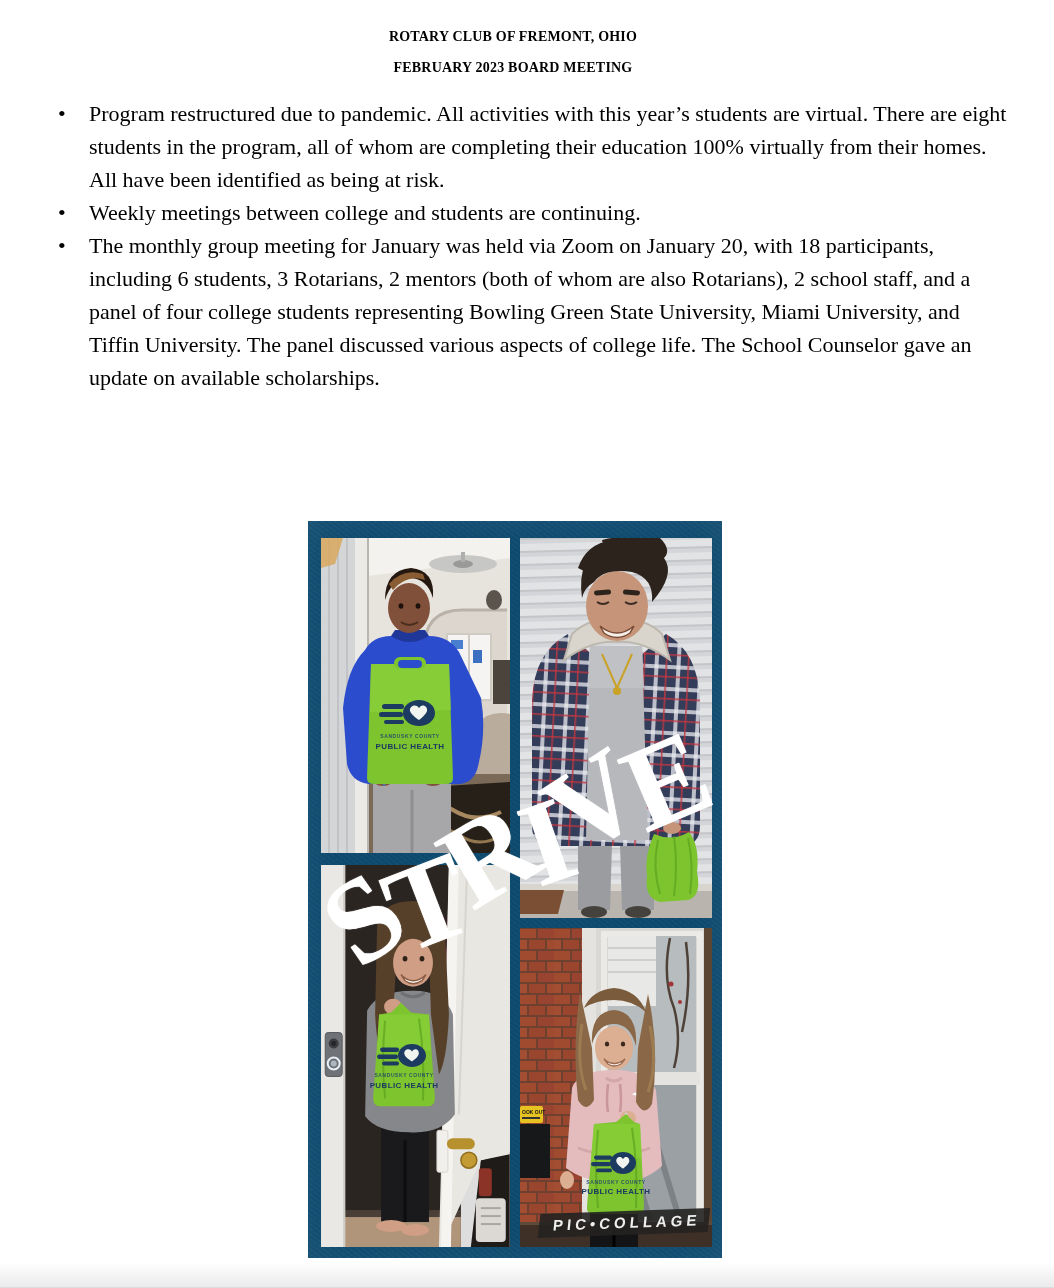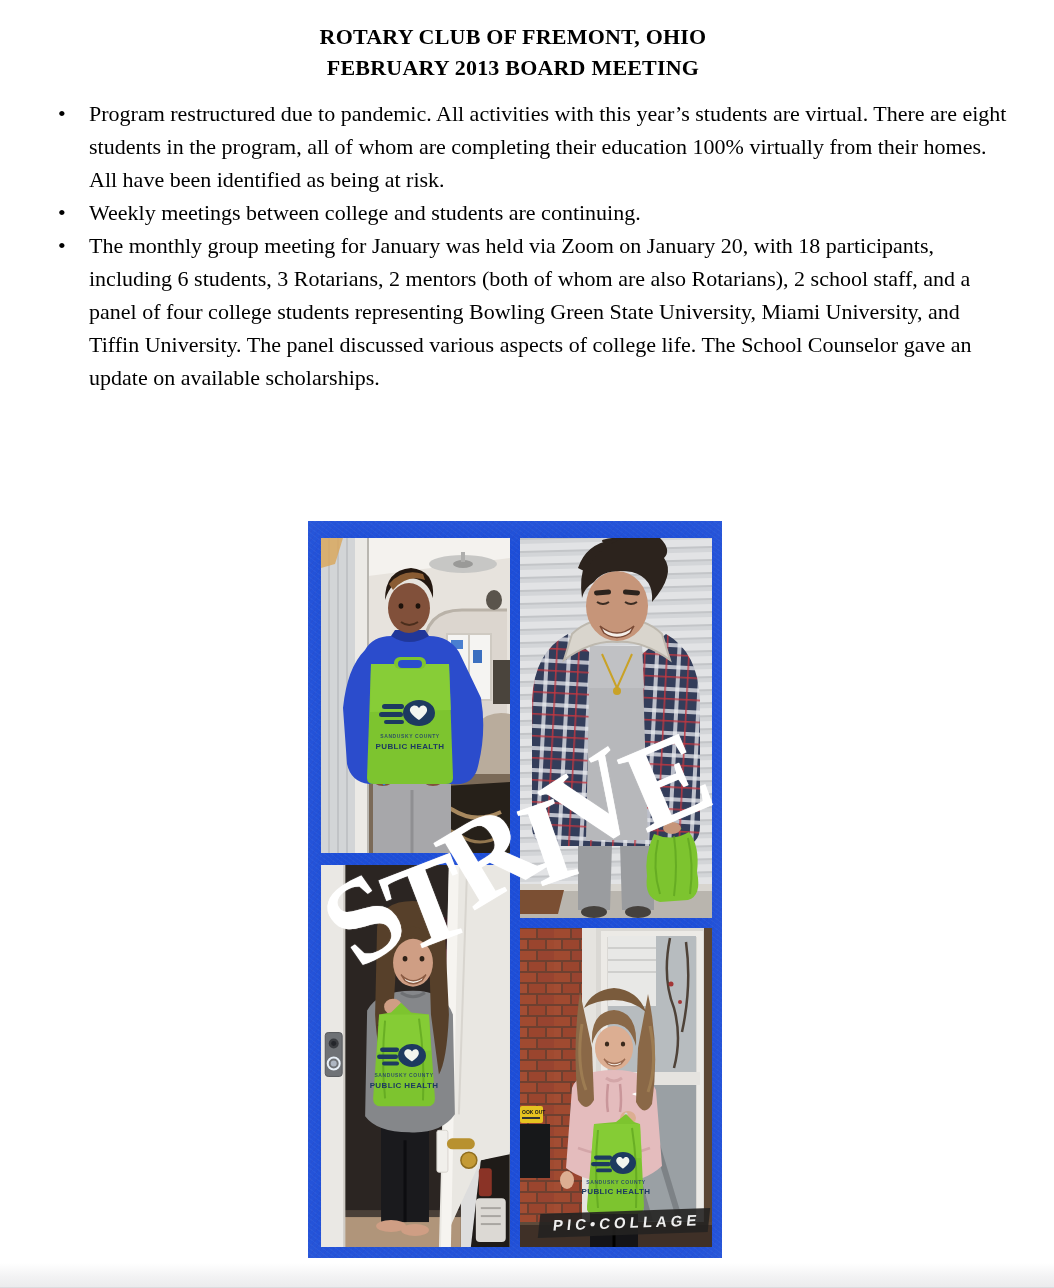--- a/index.html
+++ b/index.html
@@ -2,31 +2,31 @@
 <html><head>
 <meta charset="utf-8">
 <style>
   html,body{margin:0;padding:0;}
   body{
     width:1054px;height:1288px;position:relative;overflow:hidden;
     background:#ffffff;font-family:"Liberation Serif", serif;color:#000;
   }
   .title{
     padding-top:21px;padding-right:28px;text-align:center;
-    font-weight:700;font-size:22px;line-height:31px;letter-spacing:.2px;
+    font-weight:700;font-size:14px;line-height:31px;letter-spacing:.2px;
   }
   .bullets{
     margin:14px 44px 0 57px;padding:0;list-style:none;
     font-size:22px;line-height:33px;
   }
   .bullets li{position:relative;padding-left:32px;}
   .bullets li::before{content:"\2022";position:absolute;left:1px;top:0;}
   .collage{
     position:absolute;left:308px;top:521px;width:414px;height:737px;
-    background:#1d4ed8;overflow:hidden;
+    background:#0c4a6e;overflow:hidden;
     box-shadow:inset 0 0 40px rgba(255,255,255,.08);
   }
   .collage::before{ 
     content:"";position:absolute;inset:0;pointer-events:none;opacity:.25;
     background:
       repeating-linear-gradient(37deg, rgba(255,255,255,.14) 0 1px, transparent 1px 4px),
       repeating-linear-gradient(-53deg, rgba(90,30,80,.16) 0 1px, transparent 1px 5px);
   }
   .photo{position:absolute;overflow:hidden;background:#ddd;}
   .photo svg{display:block;width:100%;height:100%;}
@@ -59,21 +59,21 @@
   .bag-text2{font:700 8px "Liberation Sans",sans-serif;letter-spacing:.4px;fill:#1d3a60;}
   .sticker-text{font:700 5px "Liberation Sans",sans-serif;fill:#181818;}
 </style>
 </head>
 <body>
 
 <div class="page">
 
   <header class="title">
     <div>ROTARY CLUB OF FREMONT, OHIO</div>
-    <div>FEBRUARY 2013 BOARD MEETING</div>
+    <div>FEBRUARY 2023 BOARD MEETING</div>
   </header>
 
   <ul class="bullets">
     <li>Program restructured due to pandemic. All activities with this year’s students are virtual. There are eight students in the program, all of whom are completing their education 100% virtually from their homes. All have been identified as being at risk.</li>
     <li>Weekly meetings between college and students are continuing.</li>
     <li>The monthly group meeting for January was held via Zoom on January 20, with 18 participants, including 6 students, 3 Rotarians, 2 mentors (both of whom are also Rotarians), 2 school staff, and a panel of four college students representing Bowling Green State University, Miami University, and Tiffin University. The panel discussed various aspects of college life. The School Counselor gave an update on available scholarships.</li>
   </ul>
 
   <div class="collage">
 

